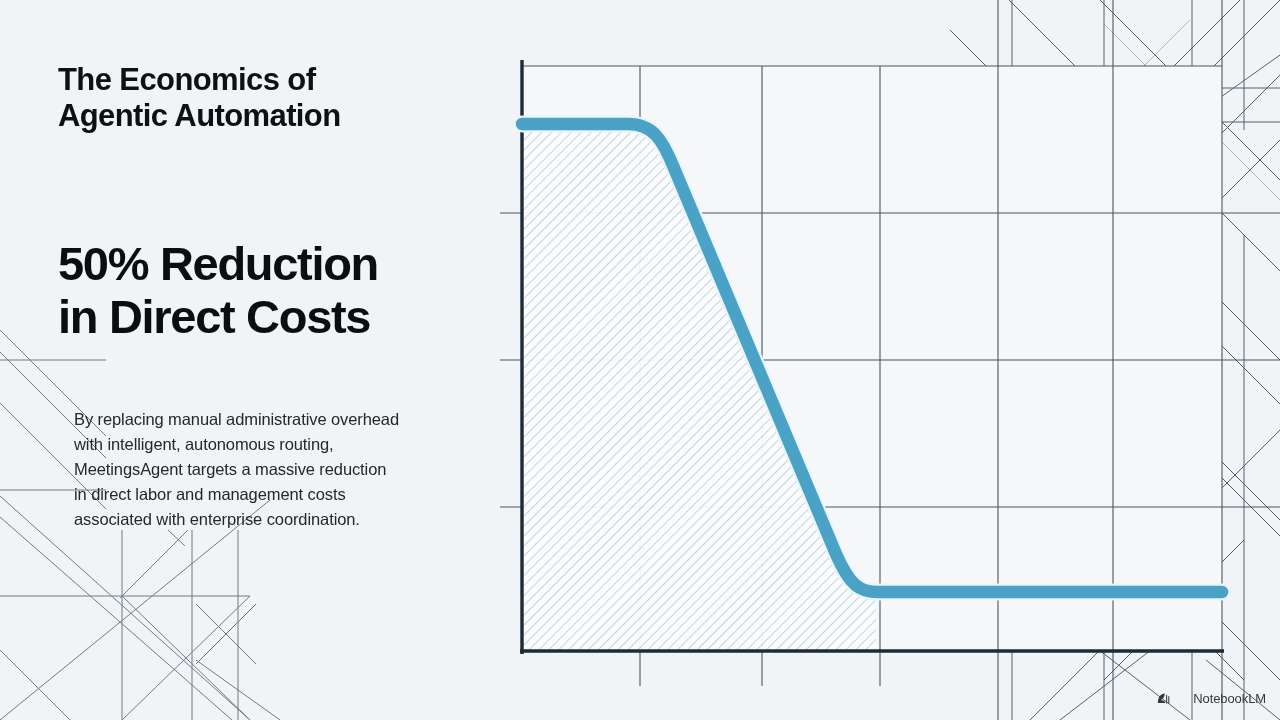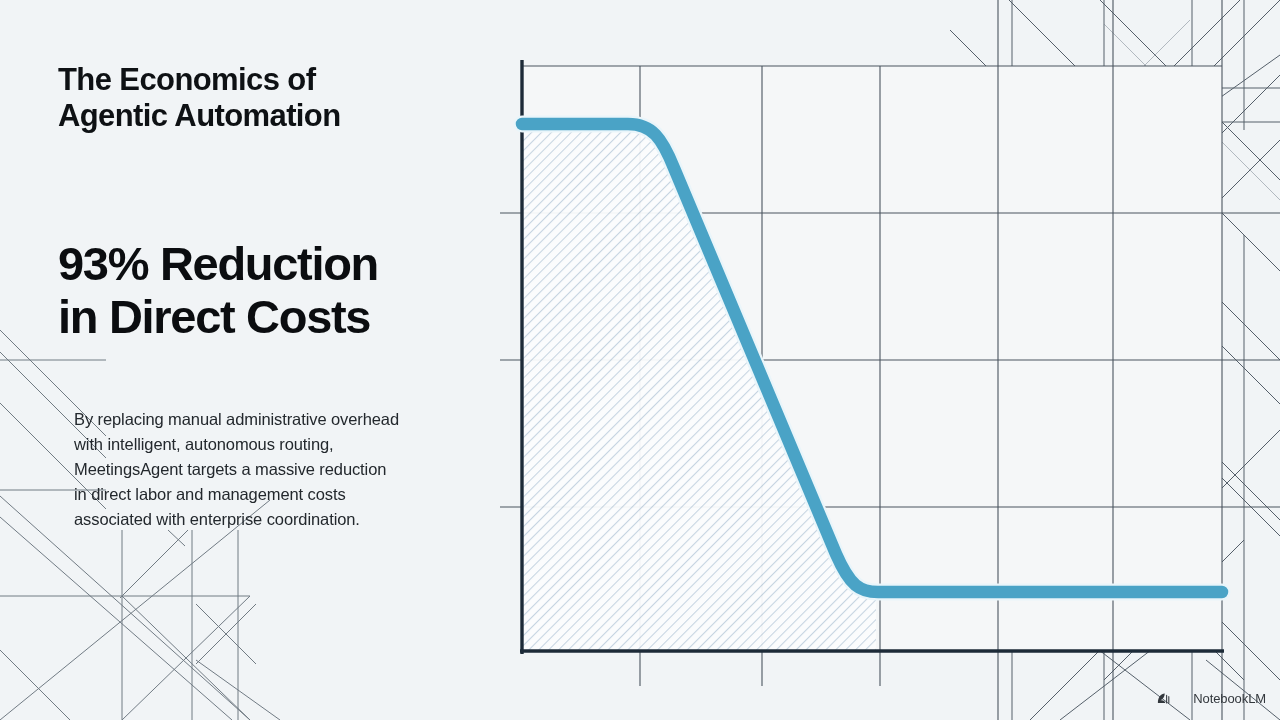--- a/index.html
+++ b/index.html
@@ -165,21 +165,21 @@
                C 850 586 860 592 878 592
                L 1222 592" fill="none" stroke="#4aa3c6" stroke-width="12.5" stroke-linecap="round" stroke-linejoin="round"></path>
     </svg>
   </div>
 
   <div class="left-col">
     <h2 class="eyebrow">The Economics of
 Agentic Automation</h2>
   </div>
 
-  <h1 class="headline">93% Reduction
+  <h1 class="headline">50% Reduction
 in Direct Costs</h1>
 
   <p class="body-copy">By replacing manual administrative overhead
 with intelligent, autonomous routing,
 MeetingsAgent targets a massive reduction
 in direct labor and management costs
 associated with enterprise coordination.</p>
 
   <div class="watermark">
     <svg class="wm-ico" width="15" height="15" viewBox="0 0 24 24">

